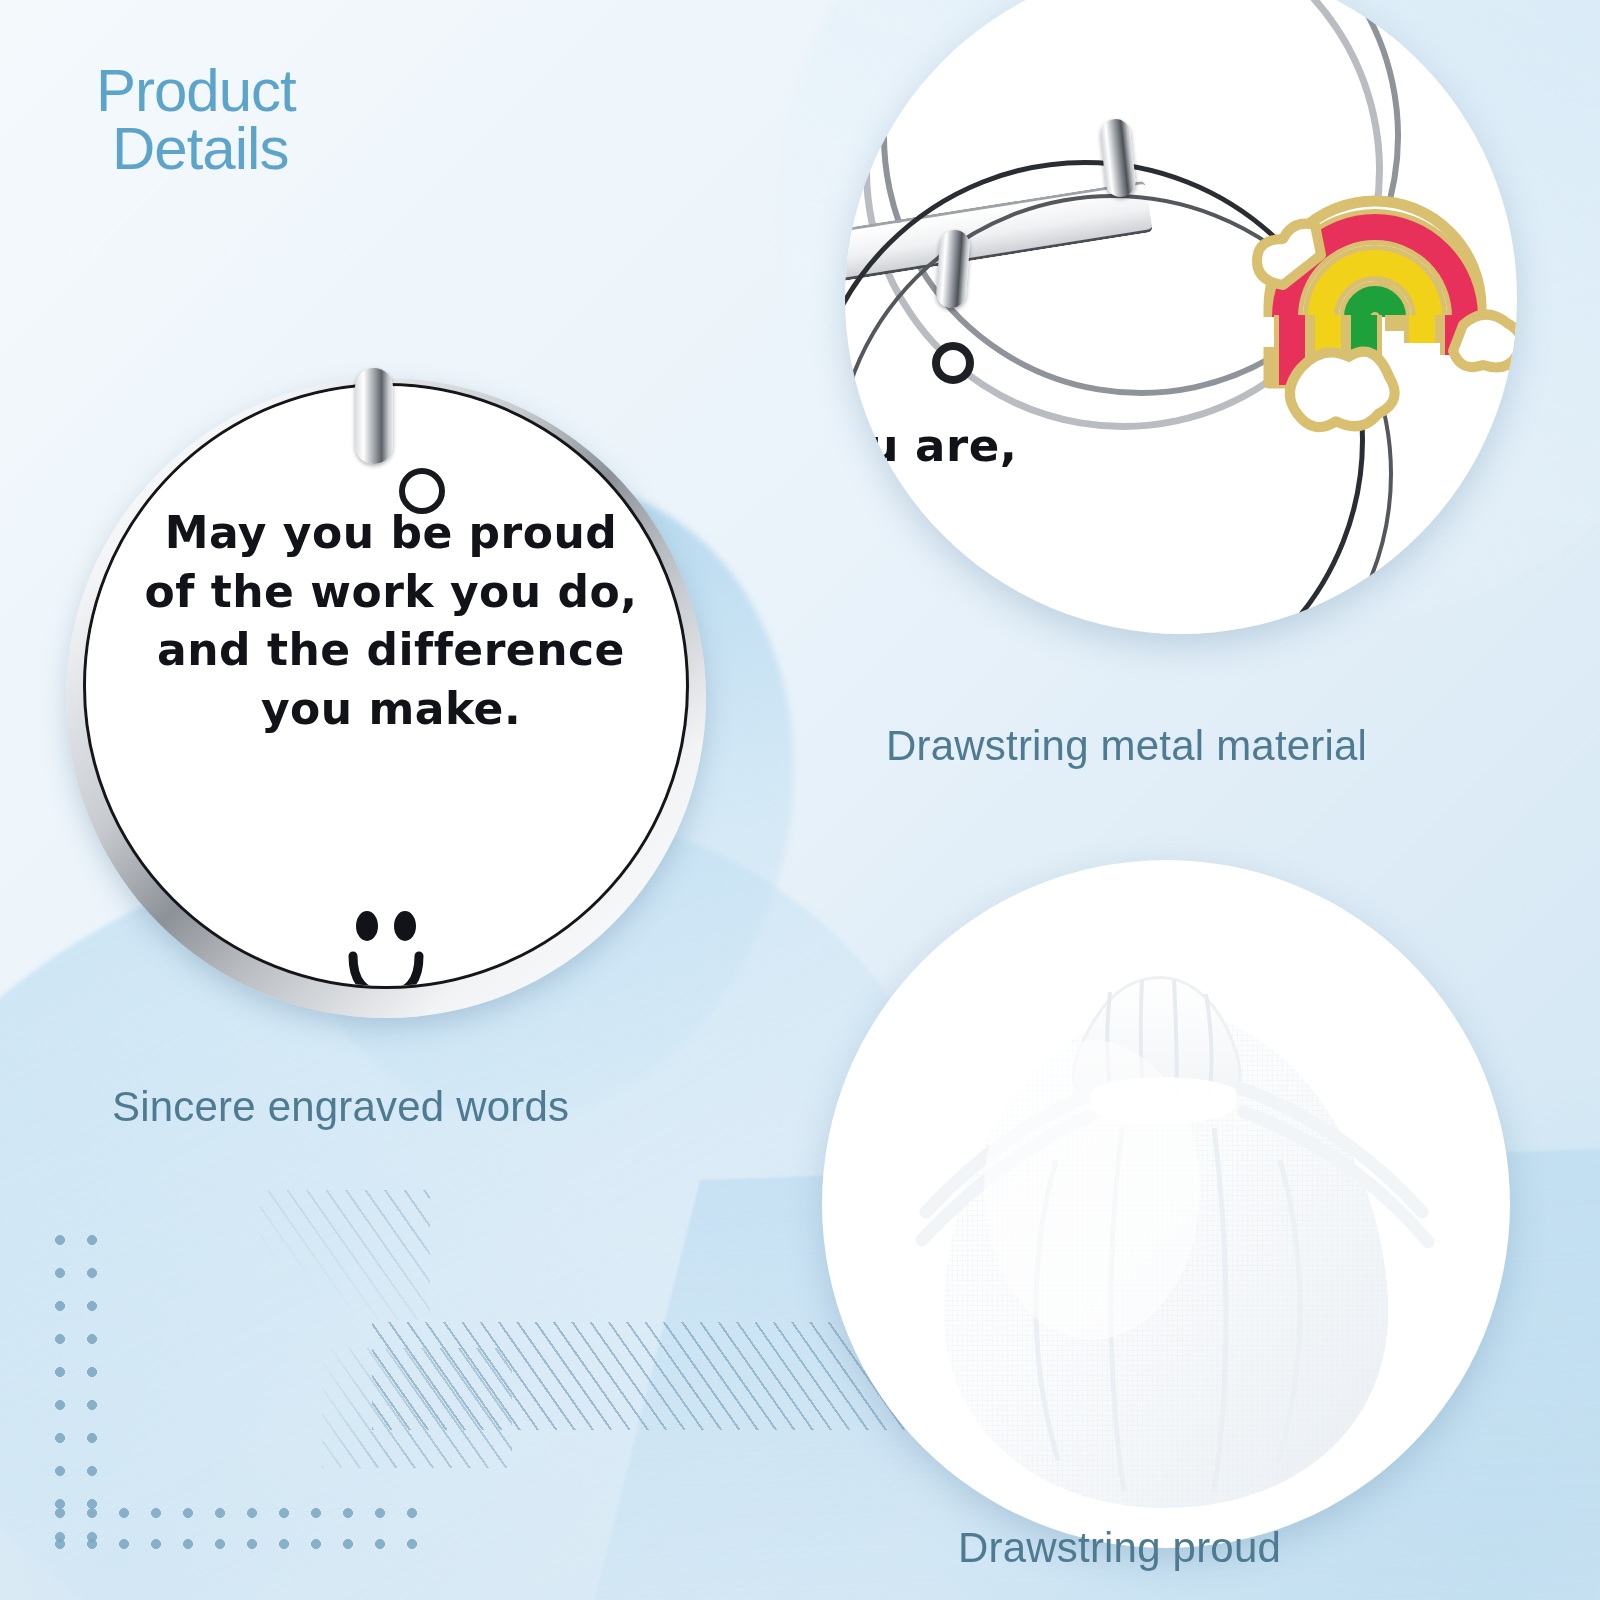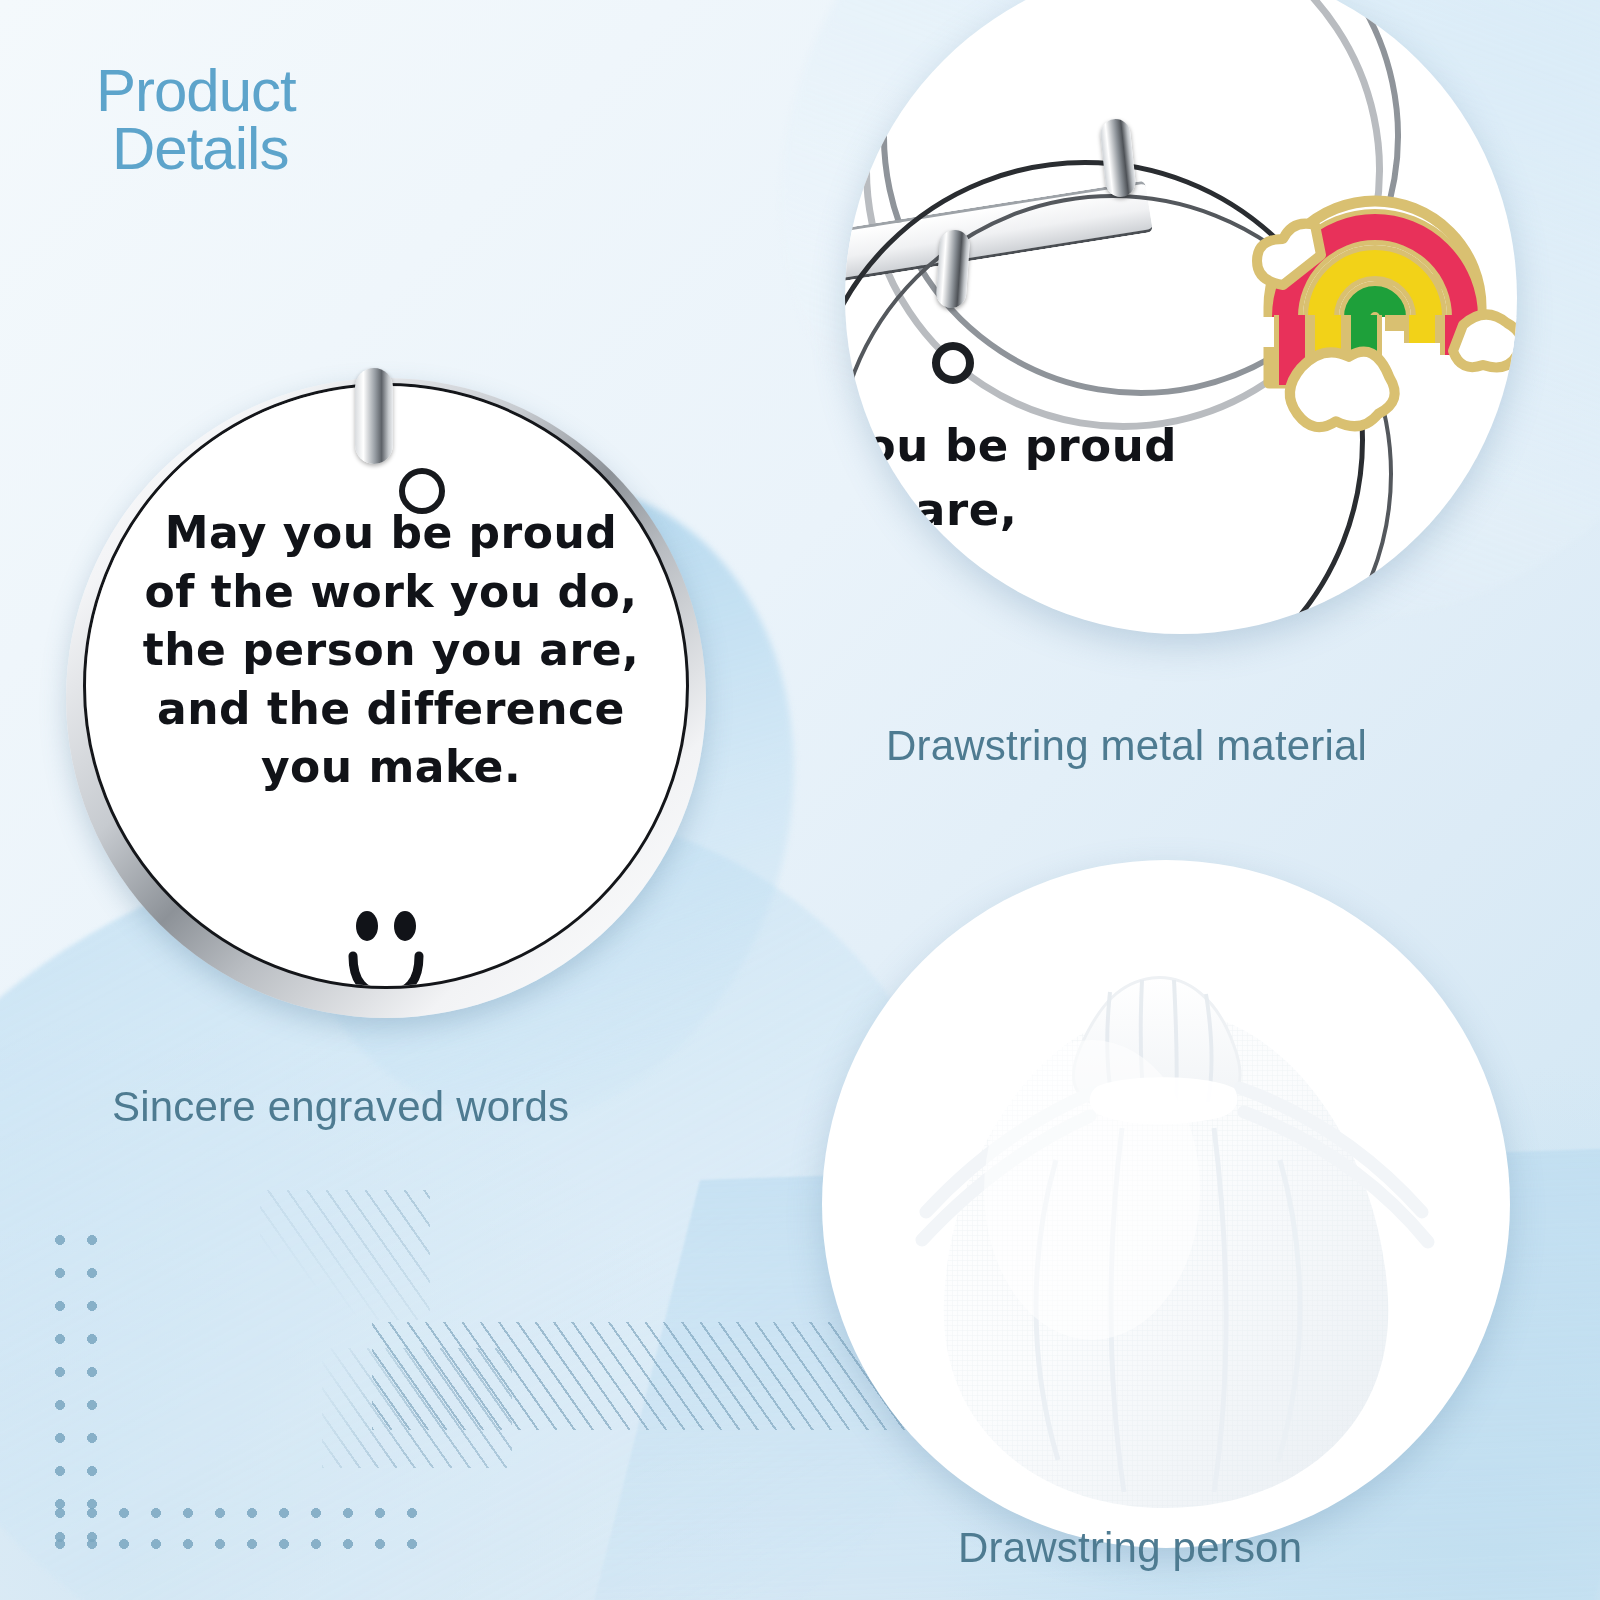--- a/index.html
+++ b/index.html
@@ -225,21 +225,20 @@
 
   <div class="disc-shadow"></div>
   <div class="disc-wrap">
     <div class="disc-rim"></div>
     <div class="jump-ring"></div>
     <div class="disc-face">
       <div class="disc-hole"></div>
       <div class="disc-text">
         <span class="ln">May you be proud</span>
         <span class="ln">of the work you do,</span>
-        <span class="ln">the person you are,</span>
         <span class="ln">and the difference</span>
         <span class="ln">you make.</span>
       </div>
       <svg class="smiley" width="110" height="96" viewBox="0 0 110 96">
         <ellipse cx="36" cy="20" rx="11" ry="15" fill="#111318"></ellipse>
         <ellipse cx="74" cy="20" rx="11" ry="15" fill="#111318"></ellipse>
         <path d="M22 50 Q22 88 55 88 Q88 88 88 50" fill="none" stroke="#111318" stroke-width="9" stroke-linecap="round"></path>
       </svg>
     </div>
   </div>
@@ -287,21 +286,20 @@
         <path d="M58 128 q-26 -4 -26 -24 q0 -22 26 -22 q10 -20 32 -14 l6 30 Z" fill="#ffffff" stroke="#d9c071" stroke-width="10" stroke-linejoin="round"></path>
 
         <path d="M150 214 q24 -26 52 -12 q28 -18 44 22 q16 26 -12 40 q-18 22 -46 8
                  q-24 16 -42 -8 q-18 -24 4 -50 Z" fill="#ffffff" stroke="#d9c071" stroke-width="11" stroke-linejoin="round" transform="translate(-62,14) scale(0.92)"></path>
 
         <path d="M238 168 q22 -20 44 -2 q22 12 10 32 q-10 18 -34 10 q-22 8 -30 -14 Z" fill="#ffffff" stroke="#d9c071" stroke-width="10" stroke-linejoin="round"></path>
       </g>
     </svg>
 
     <div class="txt">
-      <span class="ln">you be proud</span>
       <span class="ln">ou are,</span>
     </div>
   </div>
 
   <div class="inset inset-bottom">
     <svg class="bag" viewBox="0 0 688 688">
       <defs>
         <linearGradient id="bagBody" x1="0" y1="0" x2="1" y2="1">
           <stop offset="0%" stop-color="#ffffff"></stop>
           <stop offset="45%" stop-color="#fbfcfd"></stop>
@@ -347,15 +345,15 @@
         <path d="M392 268 C406 380 410 510 392 632"></path>
         <path d="M458 300 C484 392 486 500 456 602"></path>
       </g>
 
       <ellipse cx="270" cy="330" rx="108" ry="150" fill="#ffffff" opacity="0.55"></ellipse>
     </svg>
   </div>
 
   <div class="caption cap-1">Sincere engraved words</div>
   <div class="caption cap-2">Drawstring metal material</div>
-  <div class="caption cap-3">Drawstring person</div>
+  <div class="caption cap-3">Drawstring proud</div>
 
 </div>
 
 </body></html>

